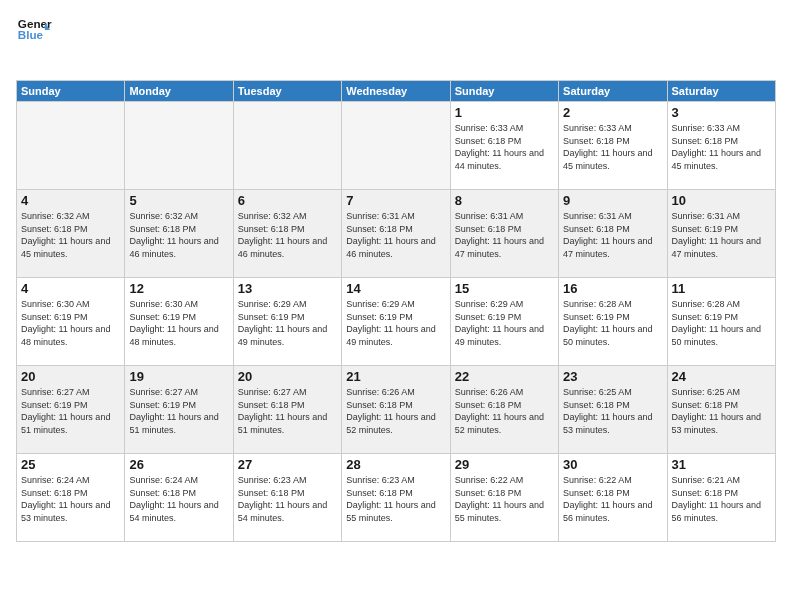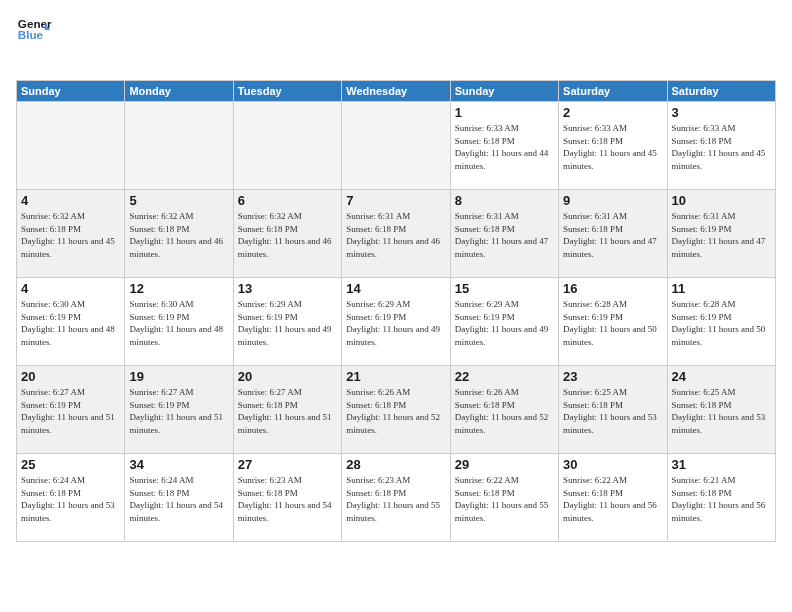--- a/index.html
+++ b/index.html
@@ -77,21 +77,20 @@
       font-size: 13px;
       font-weight: bold;
       color: #1a1a1a;
       display: block;
       margin-bottom: 2px;
     }
     .day-info {
       font-size: 9px;
       color: #333;
       line-height: 1.4;
-      font-family: Liberation Serif, serif;
     }
   </style>
 </head>
 <body>
 
 <div class="container">
   <div class="header">
     <div class="logo">
       <svg class="logo-icon" viewBox="0 0 40 40" xmlns="http://www.w3.org/2000/svg">
         <text x="2" y="18" font-size="13" font-weight="bold" fill="#1a1a1a" font-family="Arial">General</text>
@@ -225,21 +224,21 @@
             <span class="day-number">24</span>
             <div class="day-info">Sunrise: 6:25 AM<br>Sunset: 6:18 PM<br>Daylight: 11 hours and 53 minutes.</div>
           </td>
         </tr>
         <tr>
           <td>
             <span class="day-number">25</span>
             <div class="day-info">Sunrise: 6:24 AM<br>Sunset: 6:18 PM<br>Daylight: 11 hours and 53 minutes.</div>
           </td>
           <td>
-            <span class="day-number">34</span>
+            <span class="day-number">26</span>
             <div class="day-info">Sunrise: 6:24 AM<br>Sunset: 6:18 PM<br>Daylight: 11 hours and 54 minutes.</div>
           </td>
           <td>
             <span class="day-number">27</span>
             <div class="day-info">Sunrise: 6:23 AM<br>Sunset: 6:18 PM<br>Daylight: 11 hours and 54 minutes.</div>
           </td>
           <td>
             <span class="day-number">28</span>
             <div class="day-info">Sunrise: 6:23 AM<br>Sunset: 6:18 PM<br>Daylight: 11 hours and 55 minutes.</div>
           </td>

